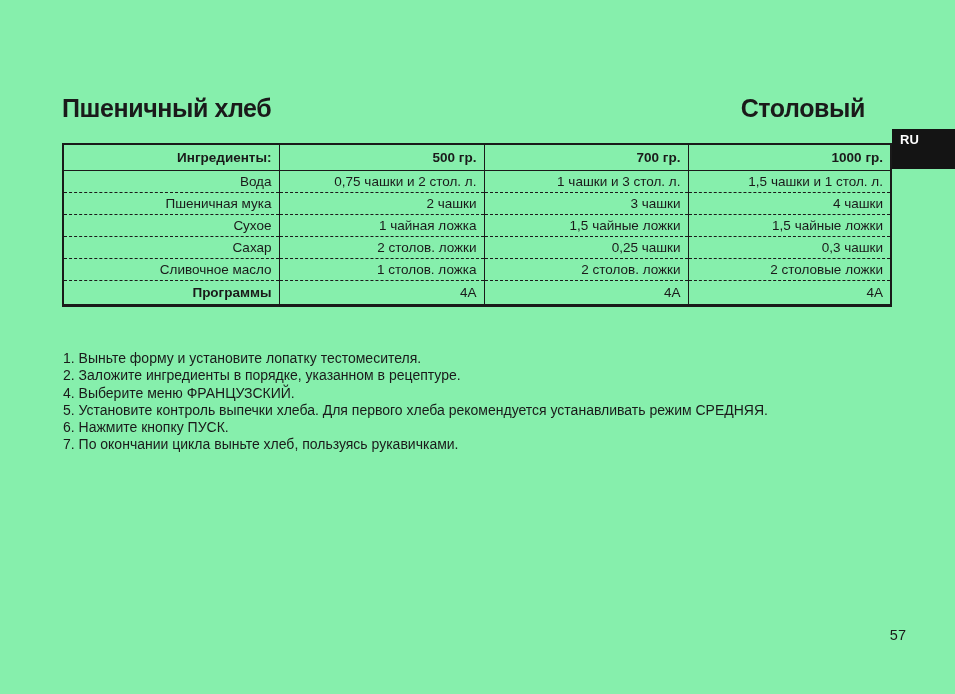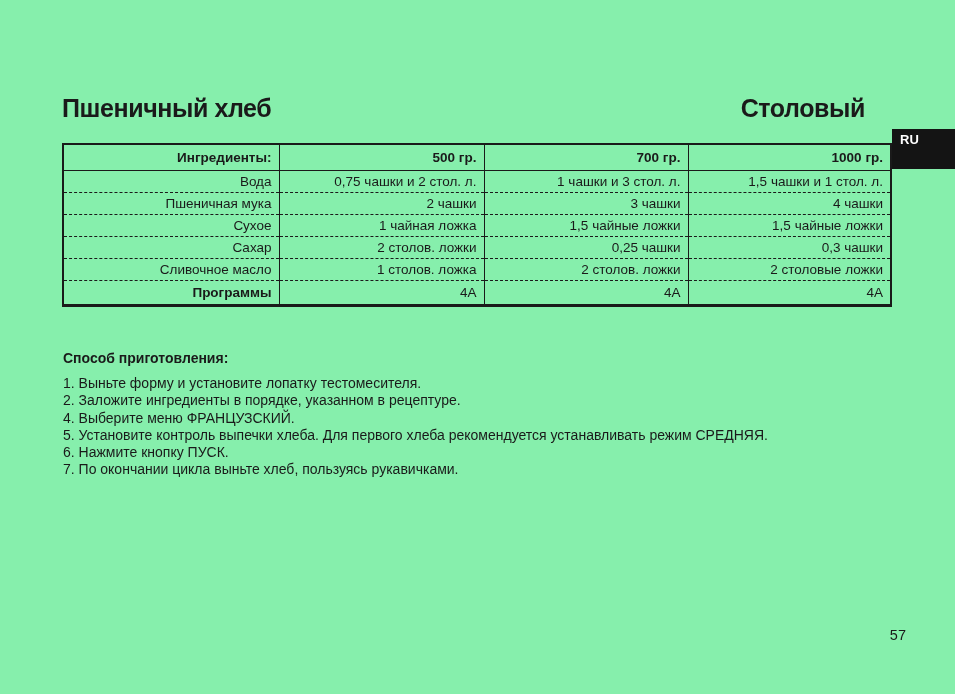--- a/index.html
+++ b/index.html
@@ -165,21 +165,20 @@
       <tr class="programs">
         <td>Программы</td>
         <td>4A</td>
         <td>4A</td>
         <td>4A</td>
       </tr>
     </tbody>
   </table>
 
   <div class="method">
-    <div class="method-heading">Способ приготовления:</div>
     <div class="step">1. Выньте форму и установите лопатку тестомесителя.</div>
     <div class="step">2. Заложите ингредиенты в порядке, указанном в рецептуре.</div>
     <div class="step">4. Выберите меню ФРАНЦУЗСКИЙ.</div>
     <div class="step">5. Установите контроль выпечки хлеба. Для первого хлеба рекомендуется устанавливать режим СРЕДНЯЯ.</div>
     <div class="step">6. Нажмите кнопку ПУСК.</div>
     <div class="step">7. По окончании цикла выньте хлеб, пользуясь рукавичками.</div>
   </div>
 
   <div class="page-number">57</div>
 

